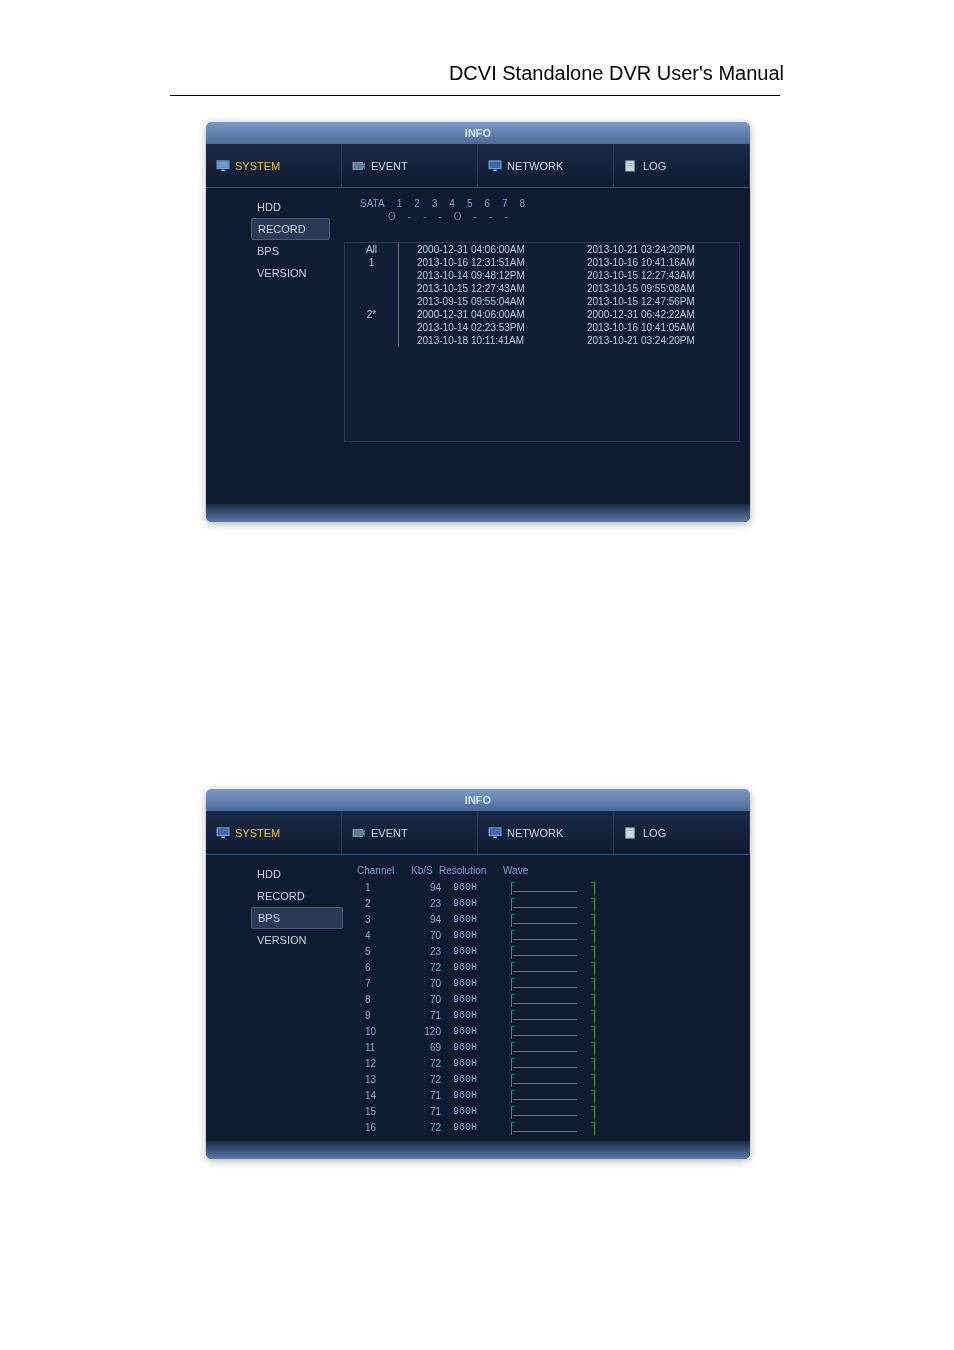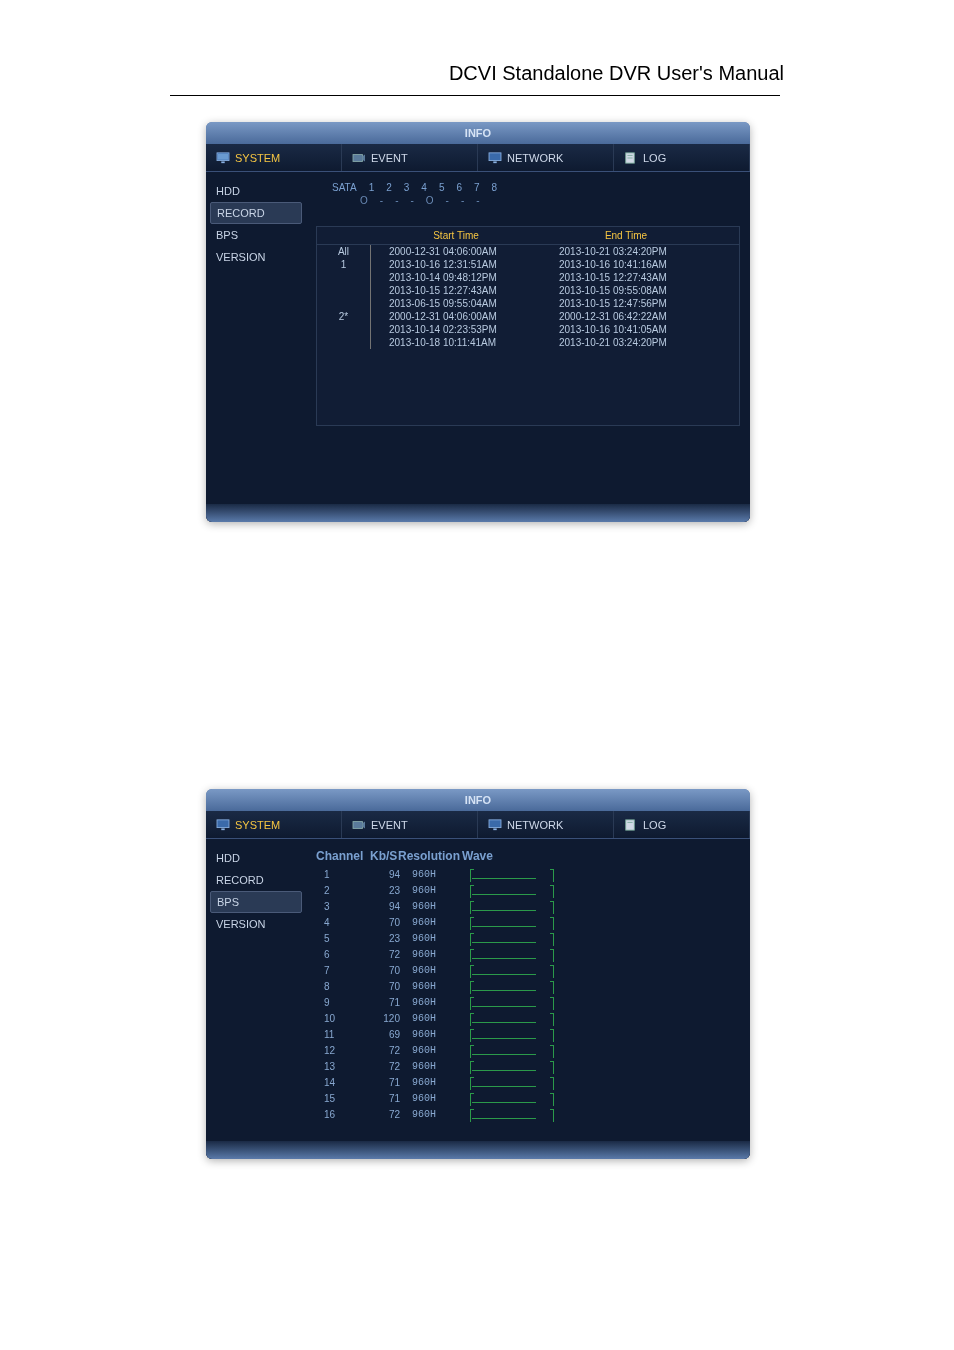--- a/index.html
+++ b/index.html
@@ -40,21 +40,21 @@
     height: 22px;
     background: linear-gradient(to bottom, #7a99c5, #4a6a9a);
     text-align: center;
     color: #d6e3f5;
     font-size: 11px;
     line-height: 22px;
     font-weight: bold;
     position: relative;
   }
   .tabrow {
-    height: 28px;
+    height: 44px;
     display: flex;
     background: #0f1c35;
     border-bottom: 1px solid #3a5078;
   }
   .tab {
     flex: 1;
     display: flex;
     align-items: center;
     justify-content: flex-start;
     padding-left: 10px;
@@ -68,20 +68,21 @@
     color: #f5c542;
   }
   .tab .icon {
     width: 14px;
     height: 12px;
     display: inline-block;
   }
   .body {
     display: flex;
     height: calc(100% - 50px);
+    padding-left: 41px;
   }
   .sidebar {
     width: 100px;
     background: #0e1a30;
     padding-top: 8px;
   }
   .side-item {
     color: #c8d4e6;
     font-size: 11px;
     padding: 5px 10px;
@@ -136,23 +137,22 @@
     font-size: 10px;
     color: #b8cae0;
     line-height: 13px;
   }
   .record-row .col-name { border-right: 1px solid #737373; }
   .record-row .col-start, .record-row .col-end { padding-left: 18px; text-align: left; }
 
   .bps-header {
     display: flex;
     color: #7aa0d0;
-    font-size: 12px;
+    font-size: 10px;
     margin-bottom: 4px;
-    font-weight: bold;
   }
   .bps-header .c1 { width: 54px; }
   .bps-header .c2 { width: 28px; }
   .bps-header .c3 { width: 64px; }
   .bps-header .c4 { width: 60px; }
   .bps-row {
     display: flex;
     align-items: center;
     font-size: 10px;
     color: #88a8d0;
@@ -263,25 +263,20 @@
         <span>O</span>
         <span>-</span>
         <span>-</span>
         <span>-</span>
         <span>O</span>
         <span>-</span>
         <span>-</span>
         <span>-</span>
       </div>
       <div class="record-table">
-        <div class="record-header">
-          <div class="col col-name"></div>
-          <div class="col col-start">Start Time</div>
-          <div class="col col-end">End Time</div>
-        </div>
         <div id="record-rows">
             <div class="record-row">
               <div class="col-name">All</div>
               <div class="col-start">2000-12-31 04:06:00AM</div>
               <div class="col-end">2013-10-21 03:24:20PM</div>
             </div>
             <div class="record-row">
               <div class="col-name">1</div>
               <div class="col-start">2013-10-16 12:31:51AM</div>
               <div class="col-end">2013-10-16 10:41:16AM</div>
@@ -291,21 +286,21 @@
               <div class="col-start">2013-10-14 09:48:12PM</div>
               <div class="col-end">2013-10-15 12:27:43AM</div>
             </div>
             <div class="record-row">
               <div class="col-name"></div>
               <div class="col-start">2013-10-15 12:27:43AM</div>
               <div class="col-end">2013-10-15 09:55:08AM</div>
             </div>
             <div class="record-row">
               <div class="col-name"></div>
-              <div class="col-start">2013-06-15 09:55:04AM</div>
+              <div class="col-start">2013-09-15 09:55:04AM</div>
               <div class="col-end">2013-10-15 12:47:56PM</div>
             </div>
             <div class="record-row">
               <div class="col-name">2*</div>
               <div class="col-start">2000-12-31 04:06:00AM</div>
               <div class="col-end">2000-12-31 06:42:22AM</div>
             </div>
             <div class="record-row">
               <div class="col-name"></div>
               <div class="col-start">2013-10-14 02:23:53PM</div>

